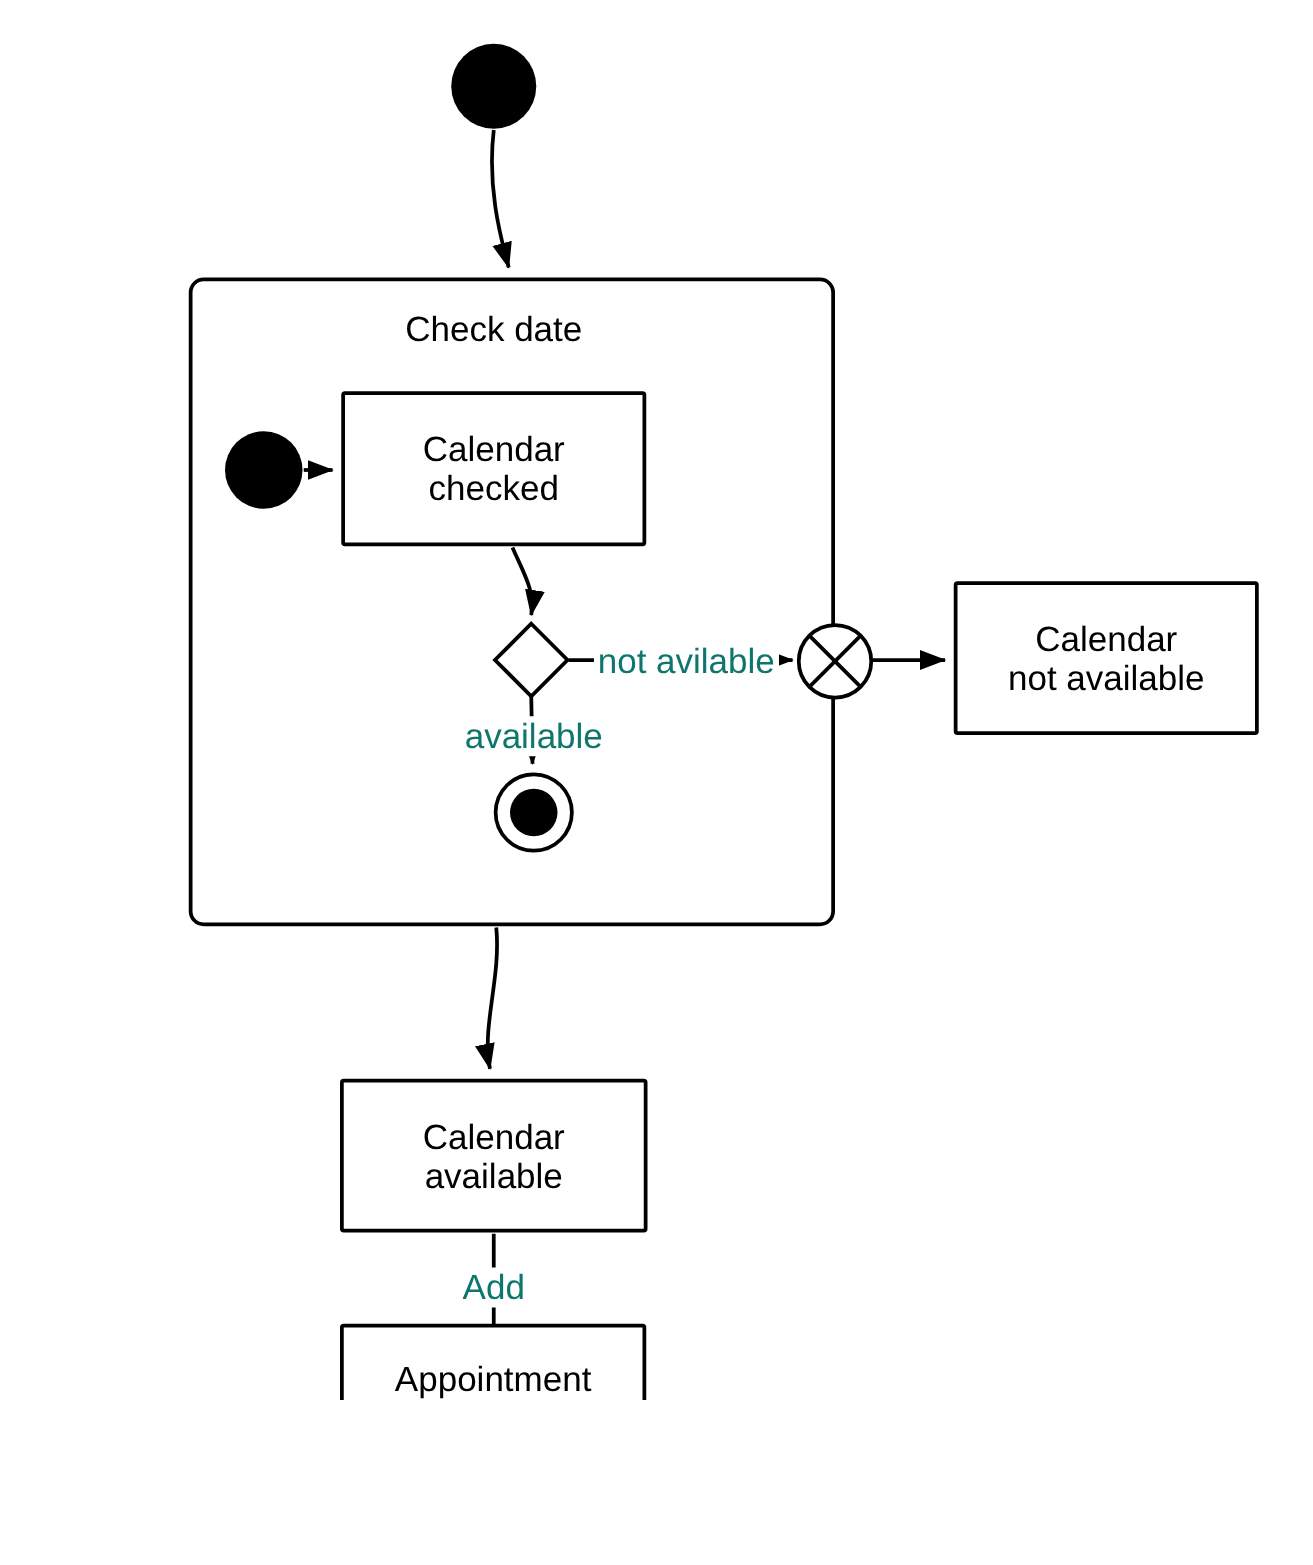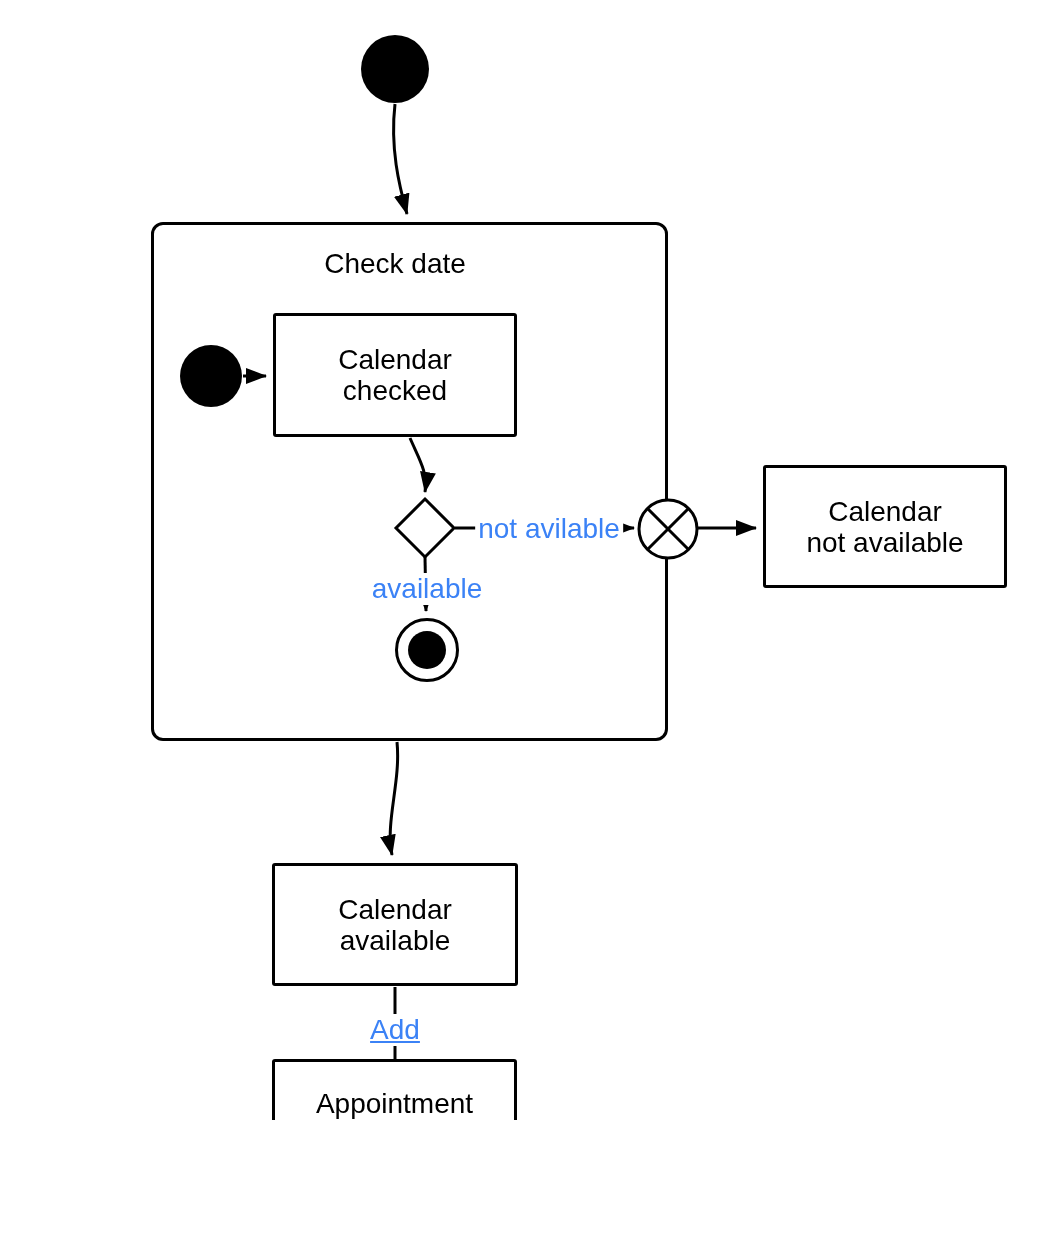--- a/index.html
+++ b/index.html
@@ -89,21 +89,21 @@
     background: #000000;
     border-radius: 50%;
   }
   
   .edge-label {
     position: absolute;
     transform: translate(-50%, -50%);
     background: #ffffff;
     padding: 0 3px;
     font-size: 28px;
-    color: #3b82f6;
+    color: #0f766e;
     white-space: nowrap;
   }
 </style>
 </head>
 <body>
 
 <div class="canvas">
 
   <div class="composite"></div>
 
@@ -164,15 +164,15 @@
 available</div>
   </div>
 
   <div class="state" style="left:272px; top:1059px; width:245px; height:120px;">
     <div class="state-label">Appointment
 added</div>
   </div>
 
   <div class="edge-label" style="left:549px; top:529px;">not avilable</div>
   <div class="edge-label" style="left:427px; top:589px;">available</div>
-  <div class="edge-label" style="left:395px; top:1030px;text-decoration:underline;">Add</div>
+  <div class="edge-label" style="left:395px; top:1030px;">Add</div>
 
 </div>
 
 </body></html>

